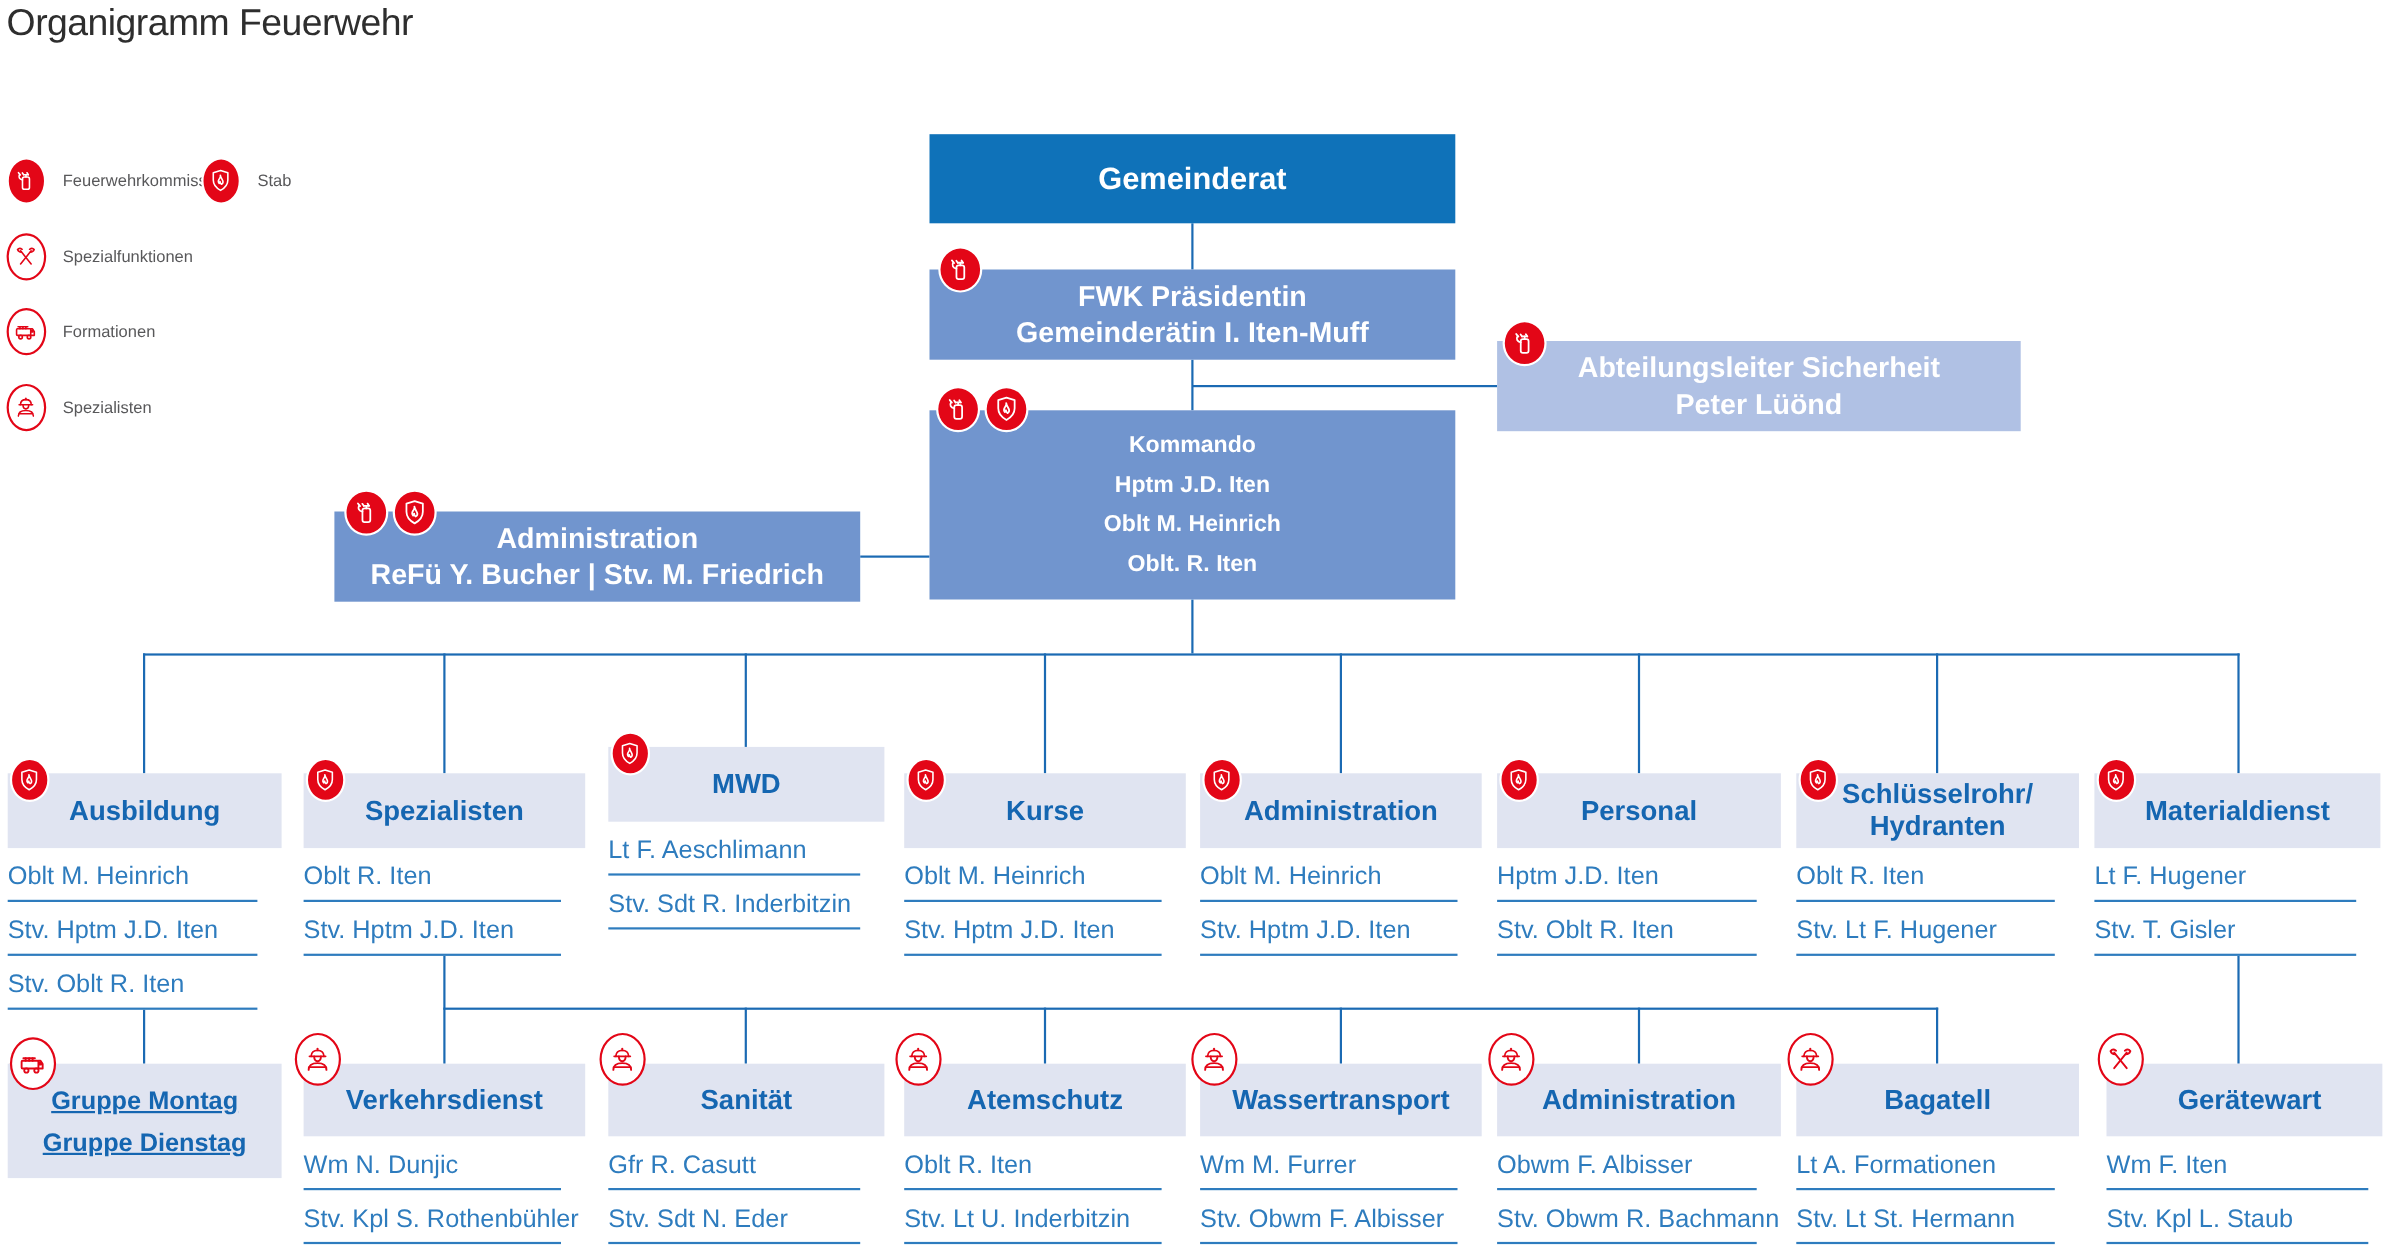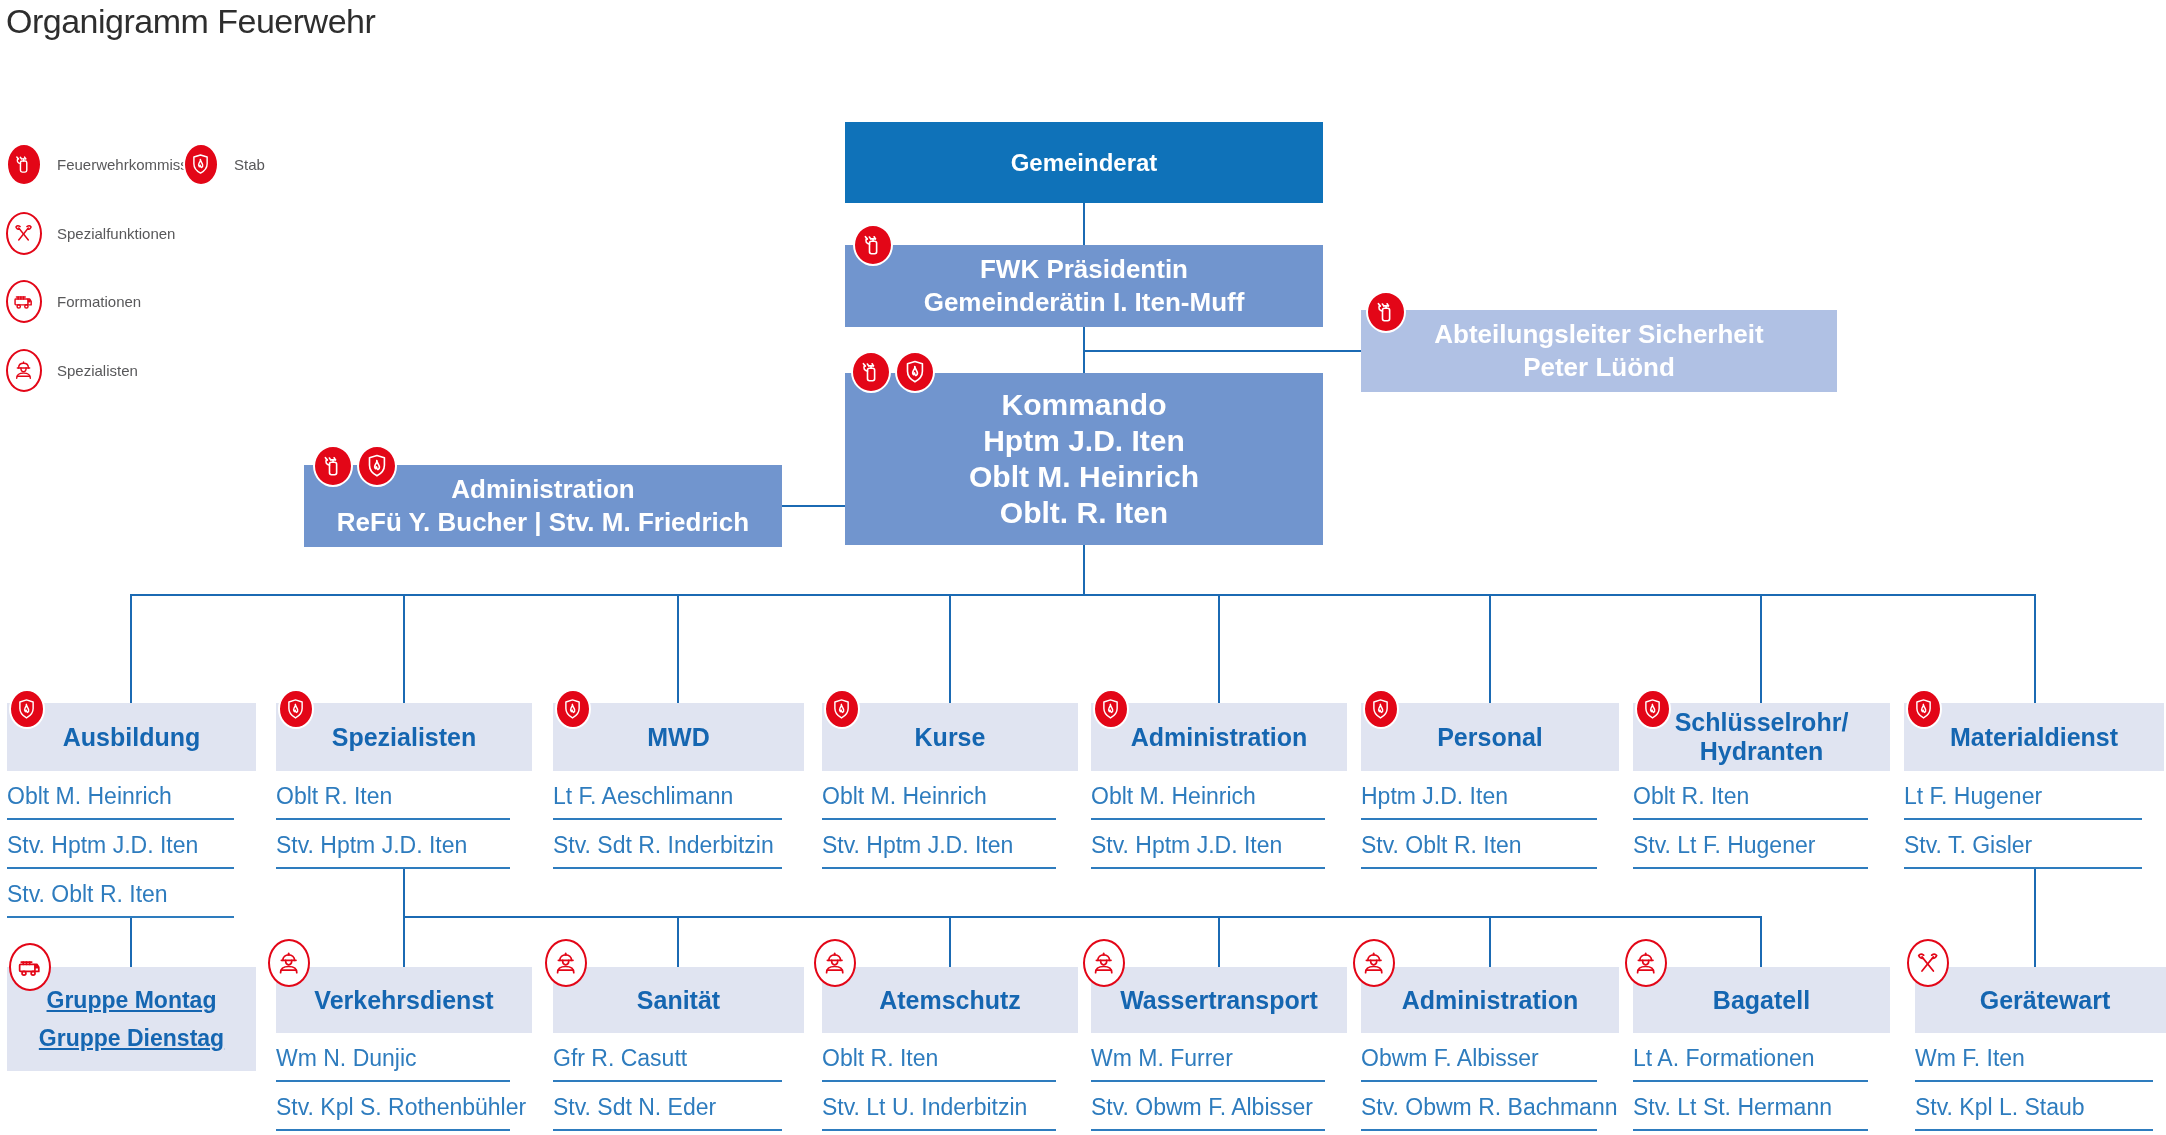--- a/index.html
+++ b/index.html
@@ -126,21 +126,21 @@
   <div class="cl" style="left:130px;top:918px;width:2px;height:49px"></div>
   <div class="cl" style="left:403px;top:869px;width:2px;height:98px"></div>
   <div class="cl" style="left:403px;top:916px;width:1359px;height:2px"></div>
   <div class="cl" style="left:677px;top:916px;width:2px;height:51px"></div>
   <div class="cl" style="left:949px;top:916px;width:2px;height:51px"></div>
   <div class="cl" style="left:1218px;top:916px;width:2px;height:51px"></div>
   <div class="cl" style="left:1489px;top:916px;width:2px;height:51px"></div>
   <div class="cl" style="left:1760px;top:916px;width:2px;height:51px"></div>
   <div class="cl" style="left:2034px;top:869px;width:2px;height:98px"></div>
 
-  <div class="bbox dark" style="left:845px;top:122px;width:478px;height:81px;font-size:24px">
+  <div class="bbox dark" style="left:845px;top:122px;width:478px;height:81px;font-size:28px">
     <span class="bline">Gemeinderat</span>
   </div>
 
   <div class="bbox mid" style="left:845px;top:245px;width:478px;height:82px;font-size:26px;line-height:33px">
     <span class="badge filled b-top" style="left:8px;top:-21px">
         <svg viewBox="0 0 24 24">
           <rect x="8.8" y="8.8" width="6.6" height="11.6" rx="1.8"></rect>
           <path d="M12.1 8.8V6.6"></path>
           <path d="M9.9 6.6h4.4"></path>
           <path d="M9.9 6.6 8.7 4.9"></path>
@@ -162,21 +162,21 @@
           <path d="M9.9 6.6 8.7 4.9"></path>
           <path d="M14.3 6.6l-1.2-1.9"></path>
           <path d="M8.8 11.5C5.8 11 4.7 8.7 6.1 6.3"></path>
           <path d="M6.8 6.8 5 4.6"></path>
         </svg>
       </span>
     <span class="bline">Abteilungsleiter Sicherheit</span>
     <span class="bline">Peter Lüönd</span>
   </div>
 
-  <div class="bbox mid" style="left:845px;top:373px;width:478px;height:172px;font-size:30px;line-height:36px">
+  <div class="bbox mid" style="left:845px;top:373px;width:478px;height:172px;font-size:21px;line-height:36px">
     <span class="badge filled b-top" style="left:6px;top:-22px">
         <svg viewBox="0 0 24 24">
           <rect x="8.8" y="8.8" width="6.6" height="11.6" rx="1.8"></rect>
           <path d="M12.1 8.8V6.6"></path>
           <path d="M9.9 6.6h4.4"></path>
           <path d="M9.9 6.6 8.7 4.9"></path>
           <path d="M14.3 6.6l-1.2-1.9"></path>
           <path d="M8.8 11.5C5.8 11 4.7 8.7 6.1 6.3"></path>
           <path d="M6.8 6.8 5 4.6"></path>
         </svg>
@@ -237,21 +237,21 @@
             <path d="M12 2.6 18.9 4.7v6.9c0 4.5-3 7.7-6.9 9.8-3.9-2.1-6.9-5.3-6.9-9.8V4.7Z"></path>
             <path d="M11.8 7.2c.5 1.7-.6 2.6-1.3 3.8-.7 1.2-.8 2.7.2 3.8.1-.7.4-1.2.9-1.6 0 1 .4 1.9 1.3 2.4 1-.5 1.6-1.6 1.3-2.8-.4-1.7-2-3.2-2.4-5.6Z"></path>
           </svg>
         </span>
       <span><span>Spezialisten</span> <span></span></span>
     </div>
     <div class="mrow">Oblt R. Iten</div>
     <div class="mrow">Stv. Hptm J.D. Iten</div>
   </div>
 
-  <div class="col" style="left:553px;top:703px;width:251px">
+  <div class="col" style="left:553px;top:679px;width:251px">
     <div class="hdr hdr-d">
       <span class="badge filled b-dept" style="left:2px;top:-14px">
           <svg viewBox="0 0 24 24">
             <path d="M12 2.6 18.9 4.7v6.9c0 4.5-3 7.7-6.9 9.8-3.9-2.1-6.9-5.3-6.9-9.8V4.7Z"></path>
             <path d="M11.8 7.2c.5 1.7-.6 2.6-1.3 3.8-.7 1.2-.8 2.7.2 3.8.1-.7.4-1.2.9-1.6 0 1 .4 1.9 1.3 2.4 1-.5 1.6-1.6 1.3-2.8-.4-1.7-2-3.2-2.4-5.6Z"></path>
           </svg>
         </span>
       <span><span>MWD</span> <span></span></span>
     </div>
     <div class="mrow">Lt F. Aeschlimann</div>

